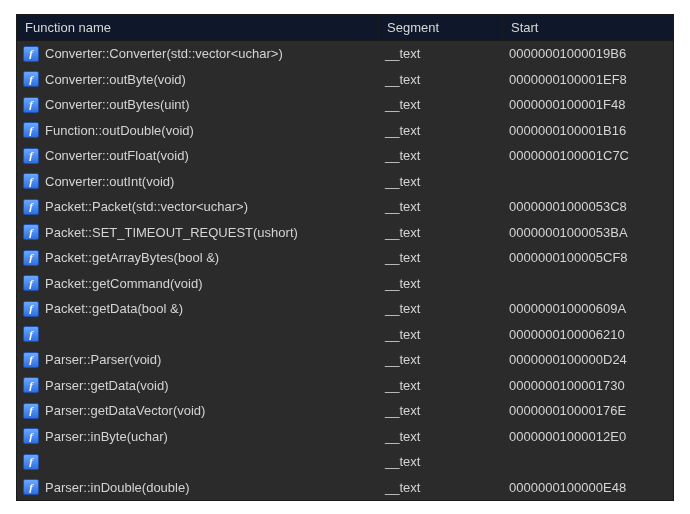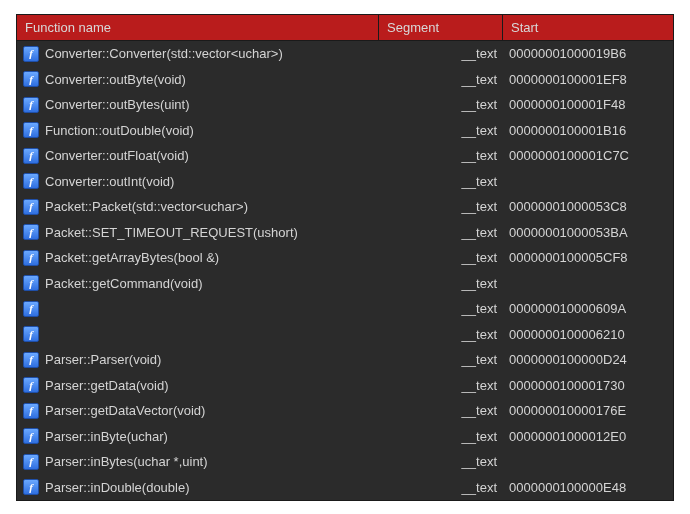--- a/index.html
+++ b/index.html
@@ -12,21 +12,21 @@
     overflow: hidden;
   }
   .panel {
     background: #2b2b2b;
     width: 658px;
     margin: 14px 16px;
     border: 1px solid #1a1a1a;
   }
   .header-row {
     display: flex;
-    background: #b91c1c;
+    background: #0f172a;
     border-bottom: 1px solid #1a1a1a;
     height: 26px;
     align-items: center;
   }
   .header-cell {
     color: #d8d8d8;
     padding: 0 8px;
     border-right: 1px solid #1a1a1a;
     font-size: 13px;
     height: 100%;
@@ -39,21 +39,21 @@
   .rows { }
   .row {
     display: flex;
     align-items: center;
     height: 25.5px;
     color: #d4d4d4;
     font-size: 13px;
   }
   .cell { padding: 0 6px; overflow: hidden; white-space: nowrap; }
   .cell-name { width: 362px; display:flex; align-items:center; gap:6px; }
-  .cell-seg  { width: 124px; text-align: right; }
+  .cell-seg  { width: 124px; }
   .cell-start{ flex:1; }
   .fn-icon {
     width: 16px; height: 16px;
     background: linear-gradient(#6aa8ff,#2f6fe0);
     border-radius: 2px;
     display:flex; align-items:center; justify-content:center;
     flex-shrink:0;
     border: 1px solid #1f4fa8;
   }
   .fn-icon span {
@@ -171,20 +171,21 @@
           </div>
           <span>Packet::getCommand(void)</span>
         </div>
         <div class="cell cell-seg">__text</div>
       </div>
       <div class="row">
         <div class="cell cell-name">
           <div class="fn-icon">
             <span>f</span>
           </div>
+          <span>Packet::getData(bool &amp;)</span>
         </div>
         <div class="cell cell-seg">__text</div>
         <div class="cell cell-start">000000010000609A</div>
       </div>
       <div class="row">
         <div class="cell cell-name">
           <div class="fn-icon">
             <span>f</span>
           </div>
         </div>
@@ -229,21 +230,20 @@
           <span>Parser::inByte(uchar)</span>
         </div>
         <div class="cell cell-seg">__text</div>
         <div class="cell cell-start">00000001000012E0</div>
       </div>
       <div class="row">
         <div class="cell cell-name">
           <div class="fn-icon">
             <span>f</span>
           </div>
-          <span>Parser::inBytes(uchar *,uint)</span>
         </div>
         <div class="cell cell-seg">__text</div>
       </div>
       <div class="row">
         <div class="cell cell-name">
           <div class="fn-icon">
             <span>f</span>
           </div>
           <span>Parser::inDouble(double)</span>
         </div>

